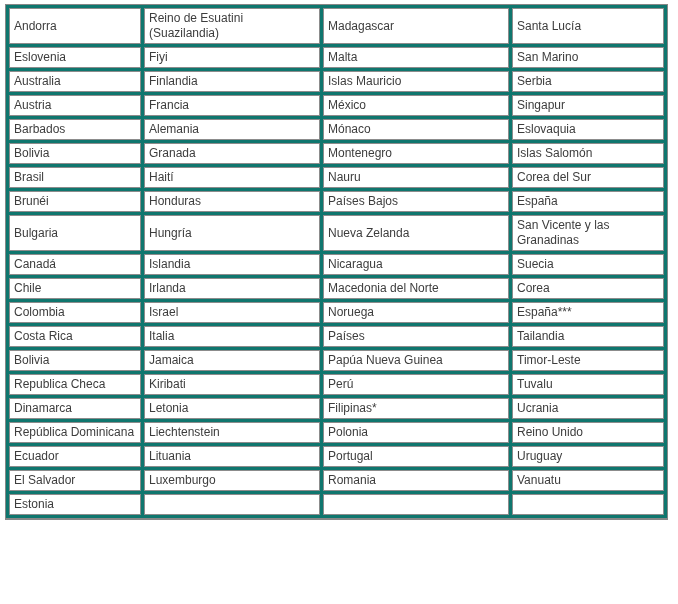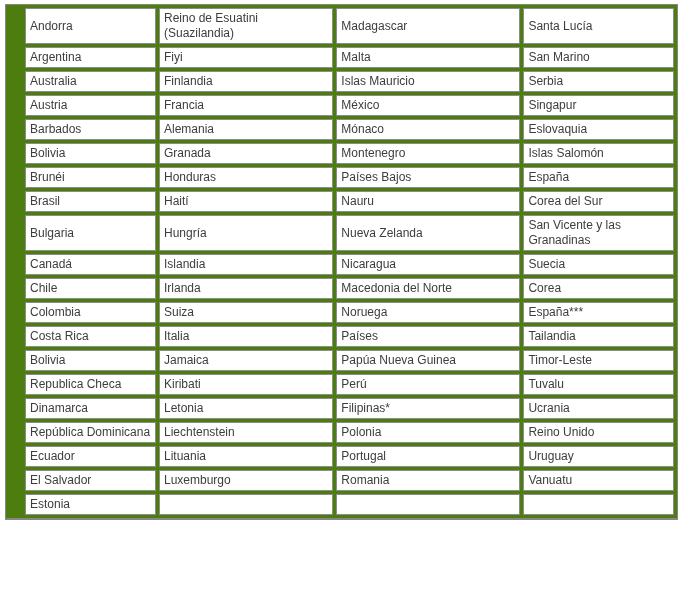--- a/index.html
+++ b/index.html
@@ -14,24 +14,23 @@
     width: 678px;
     height: 604px;
     box-sizing: border-box;
     padding: 4px 0 0 5px;
     font-family: "Liberation Sans", "DejaVu Sans", sans-serif;
   }
   table.countries {
     border-collapse: separate;
     border-spacing: 3px;
     table-layout: fixed;
-    background: #4d7c0f;
+    background: #0f766e;
     border: 1px solid #878787;
     border-bottom-width: 2px;
-    padding-left: 16px;
   }
   table.countries td {
     border: 1px solid #8c8c8c;
     background: #ffffff;
     color: #3d3d3d;
     font-size: 12px;
     line-height: 15px;
     padding: 2px 4px;
     vertical-align: middle;
     overflow: hidden;
@@ -54,21 +53,21 @@
         <col class="c4">
     </colgroup>
     <tbody>
         <tr>
           <td>Andorra</td>
           <td>Reino de Esuatini (Suazilandia)</td>
           <td>Madagascar</td>
           <td>Santa Lucía</td>
         </tr>
         <tr>
-          <td>Argentina</td>
+          <td>Eslovenia</td>
           <td>Fiyi</td>
           <td>Malta</td>
           <td>San Marino</td>
         </tr>
         <tr>
           <td>Australia</td>
           <td>Finlandia</td>
           <td>Islas Mauricio</td>
           <td>Serbia</td>
         </tr>
@@ -84,30 +83,30 @@
           <td>Mónaco</td>
           <td>Eslovaquia</td>
         </tr>
         <tr>
           <td>Bolivia</td>
           <td>Granada</td>
           <td>Montenegro</td>
           <td>Islas Salomón</td>
         </tr>
         <tr>
+          <td>Brasil</td>
+          <td>Haití</td>
+          <td>Nauru</td>
+          <td>Corea del Sur</td>
+        </tr>
+        <tr>
           <td>Brunéi</td>
           <td>Honduras</td>
           <td>Países Bajos</td>
           <td>España</td>
-        </tr>
-        <tr>
-          <td>Brasil</td>
-          <td>Haití</td>
-          <td>Nauru</td>
-          <td>Corea del Sur</td>
         </tr>
         <tr>
           <td>Bulgaria</td>
           <td>Hungría</td>
           <td>Nueva Zelanda</td>
           <td>San Vicente y las Granadinas</td>
         </tr>
         <tr>
           <td>Canadá</td>
           <td>Islandia</td>
@@ -115,21 +114,21 @@
           <td>Suecia</td>
         </tr>
         <tr>
           <td>Chile</td>
           <td>Irlanda</td>
           <td>Macedonia del Norte</td>
           <td>Corea</td>
         </tr>
         <tr>
           <td>Colombia</td>
-          <td>Suiza</td>
+          <td>Israel</td>
           <td>Noruega</td>
           <td>España***</td>
         </tr>
         <tr>
           <td>Costa Rica</td>
           <td>Italia</td>
           <td>Países</td>
           <td>Tailandia</td>
         </tr>
         <tr>

